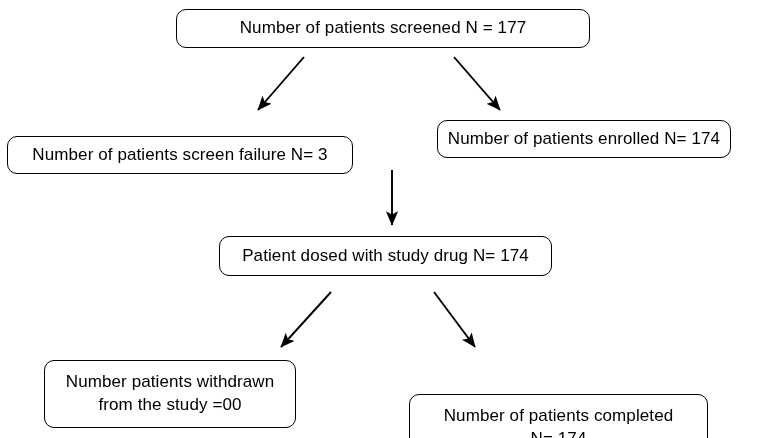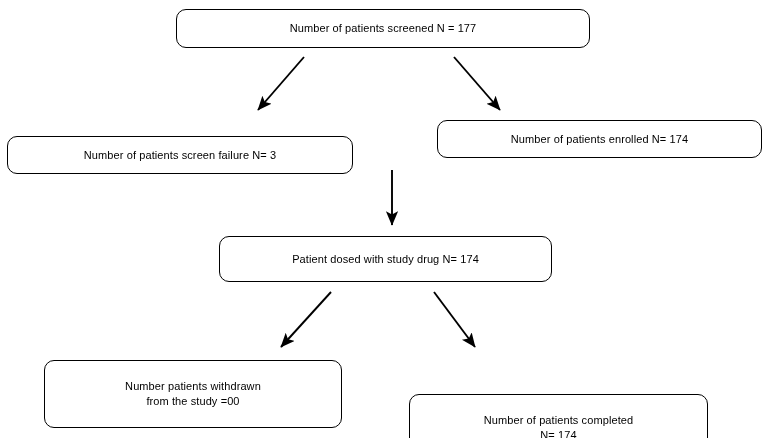--- a/index.html
+++ b/index.html
@@ -26,34 +26,34 @@
     position: absolute;
     box-sizing: border-box;
     border: 1.6px solid #000000;
     border-radius: 10px;
     background: #ffffff;
     display: flex;
     align-items: center;
     justify-content: center;
     text-align: center;
     line-height: 1.35;
-    font-size: 11px;
+    font-size: 17px;
     letter-spacing: 0.1px;
     padding: 2px 8px;
     white-space: pre-line;
   }
   
   .node-screened  { left: 176px; top: 9px;   width: 414px; height: 39px; }
   
   .node-failure   { left: 7px;   top: 120px; width: 346px; height: 38px; margin-top: 16px; }
-  .node-enrolled  { left: 437px; top: 120px; width: 325px; height: 38px; }
+  .node-enrolled  { left: 437px; top: 120px; width: 294px; height: 38px; }
   
-  .node-dosed     { left: 219px; top: 236px; width: 333px; height: 46px; }
+  .node-dosed     { left: 219px; top: 236px; width: 333px; height: 40px; }
   
-  .node-withdrawn { left: 44px;  top: 360px; width: 298px; height: 68px; }
+  .node-withdrawn { left: 44px;  top: 360px; width: 252px; height: 68px; }
   .node-completed { left: 409px; top: 360px; width: 299px; height: 68px; margin-top: 34px; }
 
   .edges {
     position: absolute;
     left: 0;
     top: 0;
     width: 768px;
     height: 438px;
     pointer-events: none;
   }

